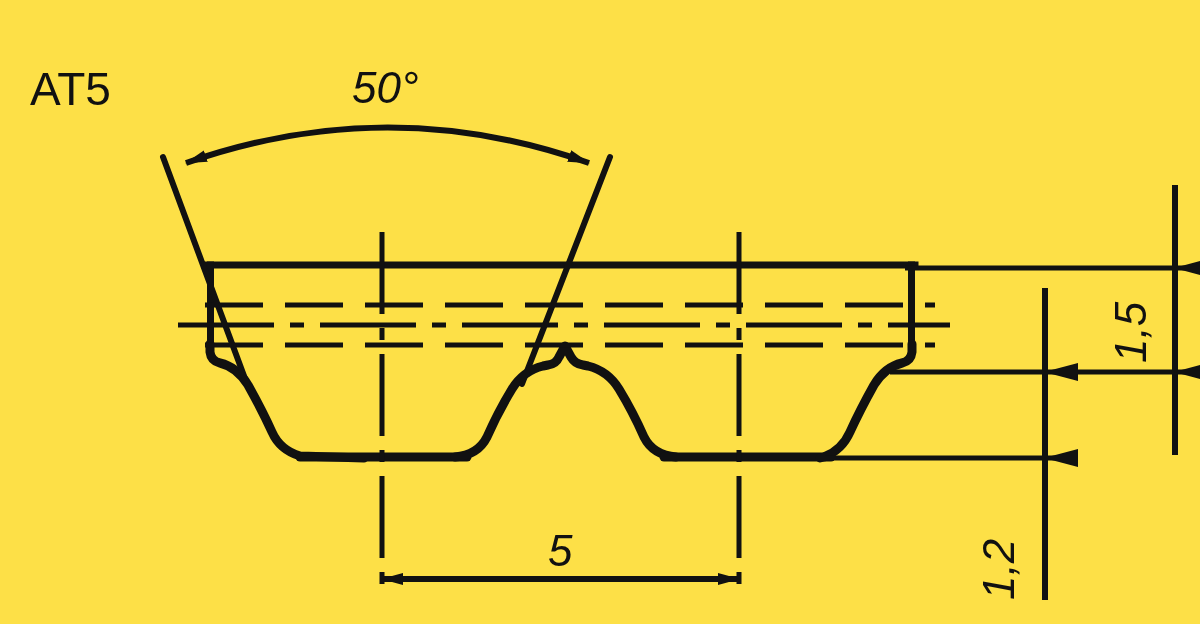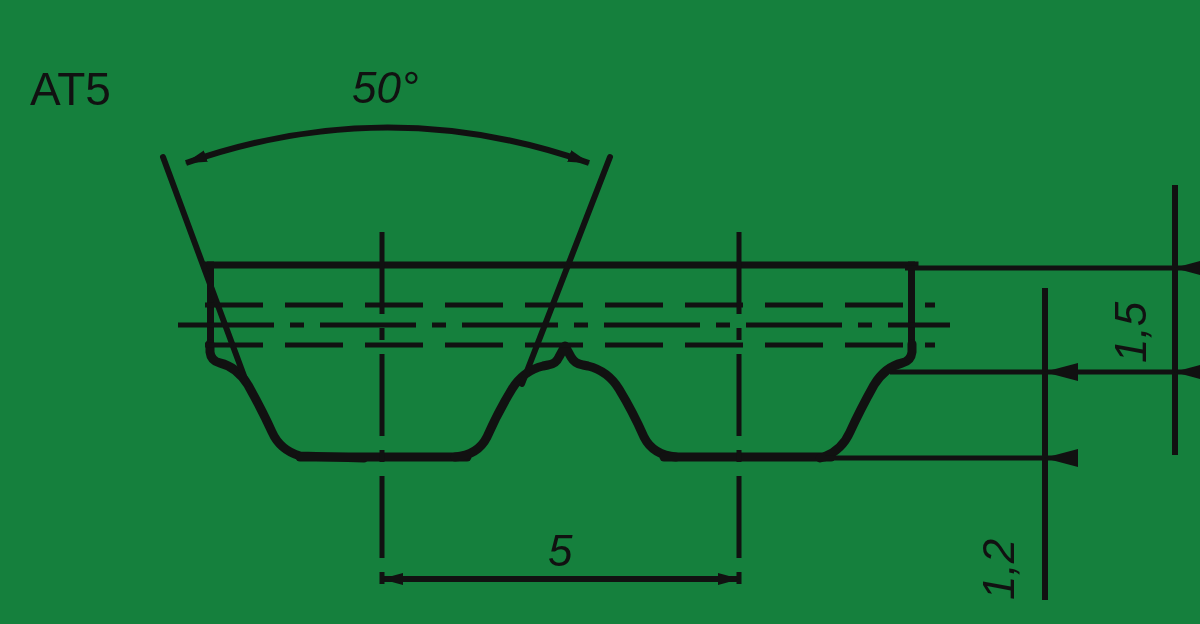--- a/index.html
+++ b/index.html
@@ -11,21 +11,21 @@
   body {
     width: 1200px;
     height: 624px;
     font-family: "Liberation Sans", sans-serif;
     overflow: hidden;
   }
   #drawing-root {
     position: relative;
     width: 1200px;
     height: 624px;
-    background: #15803d;
+    background: #fde047;
   }
   svg#tooth-profile-svg {
     display: block;
     width: 1200px;
     height: 624px;
   }
   .lbl {
     font-family: "Liberation Sans", sans-serif;
     fill: #111111;
   }

